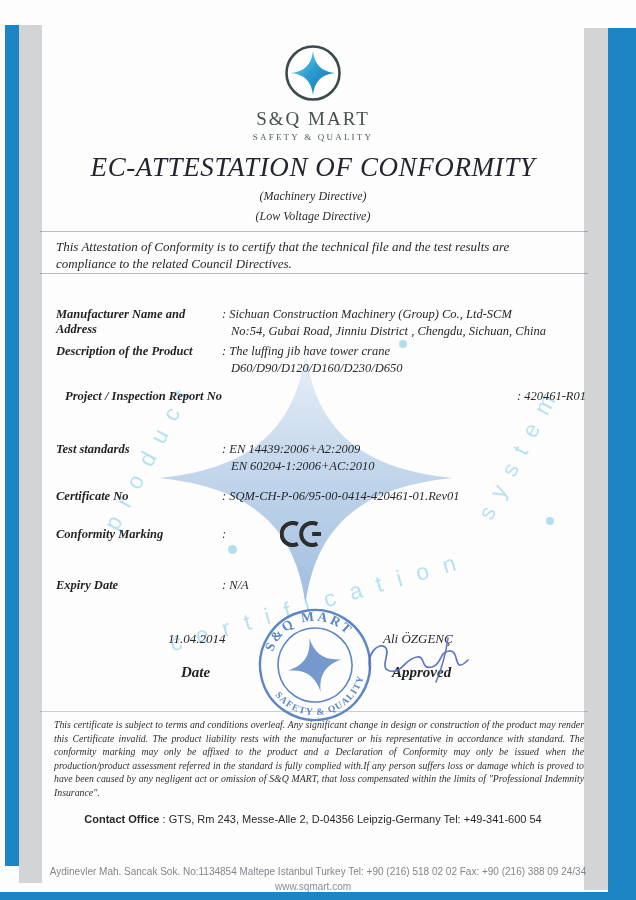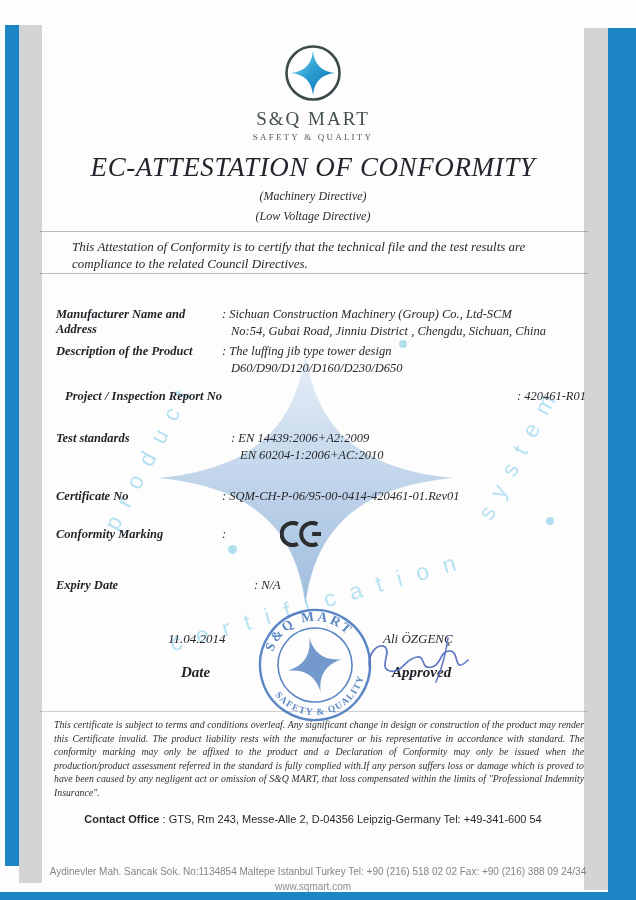--- a/index.html
+++ b/index.html
@@ -19,21 +19,21 @@
   .brand-name { margin-top:6px; font-size:19px; letter-spacing:2px; color:#44514f; }
   .brand-tagline { margin-top:2px; font-size:9px; letter-spacing:2.2px; color:#51605e; }
 
   .title-block { position:absolute; left:42px; width:542px; top:152px; text-align:center; }
   .cert-title { font-style:italic; font-size:27px; letter-spacing:0.6px; color:#23252d; }
   .directive { font-style:italic; font-size:12px; color:#2a2c31; line-height:14px; margin-top:6px; }
 
   .hr { position:absolute; left:40px; width:548px; height:1px; background:rgba(90,95,105,.42); }
 
   .intro { position:absolute; left:56px; top:238px; width:514px;
-           font-style:italic; font-size:13px; line-height:17px; color:#26282c;margin-left:16px; }
+           font-style:italic; font-size:13px; line-height:17px; color:#26282c; }
 
   
   .row { position:absolute; left:56px; width:530px; display:flex; font-size:12.5px; }
   .row .lbl { width:166px; flex:0 0 166px; font-weight:bold; font-style:italic; color:#1f2126; }
   .row .val { flex:1; font-style:italic; color:#26282c; padding-left:9px; }
   .row .val .l1 { text-indent:-9px; }
   .row .val .l2 { margin-top:2px; }
   .ce-svg { position:absolute; left:224px; top:-6px; }
 
   
@@ -125,33 +125,33 @@
     <div class="lbl">Manufacturer Name and Address</div>
     <div class="val">
       <div class="l1">: Sichuan Construction Machinery (Group) Co., Ltd-SCM</div>
       <div class="l2">No:54, Gubai Road, Jinniu District , Chengdu, Sichuan, China</div>
     </div>
   </div>
 
   <div class="row z2" style="top:344px;">
     <div class="lbl">Description of the Product</div>
     <div class="val">
-      <div class="l1">: The luffing jib type tower design</div>
+      <div class="l1">: The luffing jib have tower crane</div>
       <div class="l2">D60/D90/D120/D160/D230/D650</div>
     </div>
   </div>
 
   <div class="row z2" style="top:389px;text-align:right;">
     <div class="lbl">Project / Inspection Report No</div>
     <div class="val">
       <div class="l1">: 420461-R01</div>
     </div>
   </div>
 
-  <div class="row z2" style="top:431px;gap:9px;">
+  <div class="row z2" style="top:442px;">
     <div class="lbl">Test standards</div>
     <div class="val">
       <div class="l1">: EN 14439:2006+A2:2009</div>
       <div class="l2">EN 60204-1:2006+AC:2010</div>
     </div>
   </div>
 
   <div class="row z2" style="top:489px;">
     <div class="lbl">Certificate No</div>
     <div class="val">
@@ -164,21 +164,21 @@
     <div class="val">
       <div class="l1">:</div>
     </div>
     <svg class="ce-svg" width="44" height="26" viewBox="0 0 104 60" aria-label="CE">
       <path d="M 42.2 7 A 26 26 0 1 0 42.2 53" fill="none" stroke="#2b2d2e" stroke-width="9.5"></path>
       <path d="M 88.2 7 A 26 26 0 1 0 88.2 53" fill="none" stroke="#2b2d2e" stroke-width="9.5"></path>
       <path d="M 76 30 H 97" fill="none" stroke="#2b2d2e" stroke-width="9.5"></path>
     </svg>
   </div>
 
-  <div class="row z2" style="top:578px;gap:32px;">
+  <div class="row z2" style="top:578px;">
     <div class="lbl">Expiry Date</div>
     <div class="val">
       <div class="l1">: N/A</div>
     </div>
   </div>
 
   <div class="sig-text z2" style="left:168px; top:631px;">11.04.2014</div>
   <div class="sig-label z2" style="left:181px; top:664px;">Date</div>
 
   <svg class="stamp-svg" width="118" height="118" viewBox="0 0 118 118">

